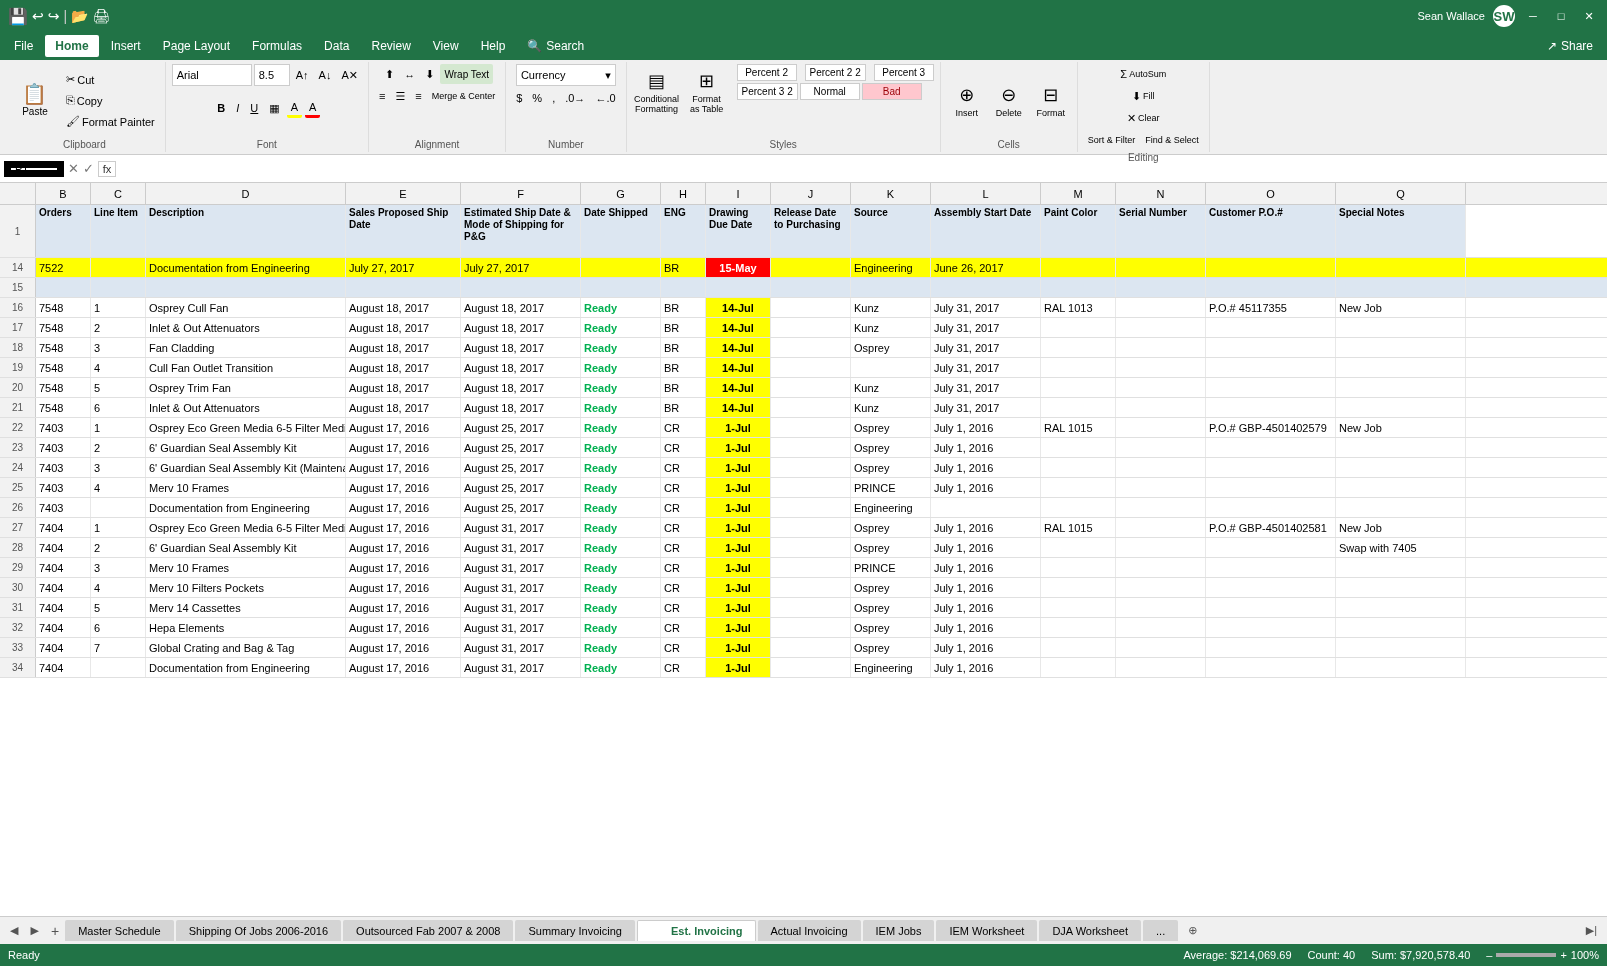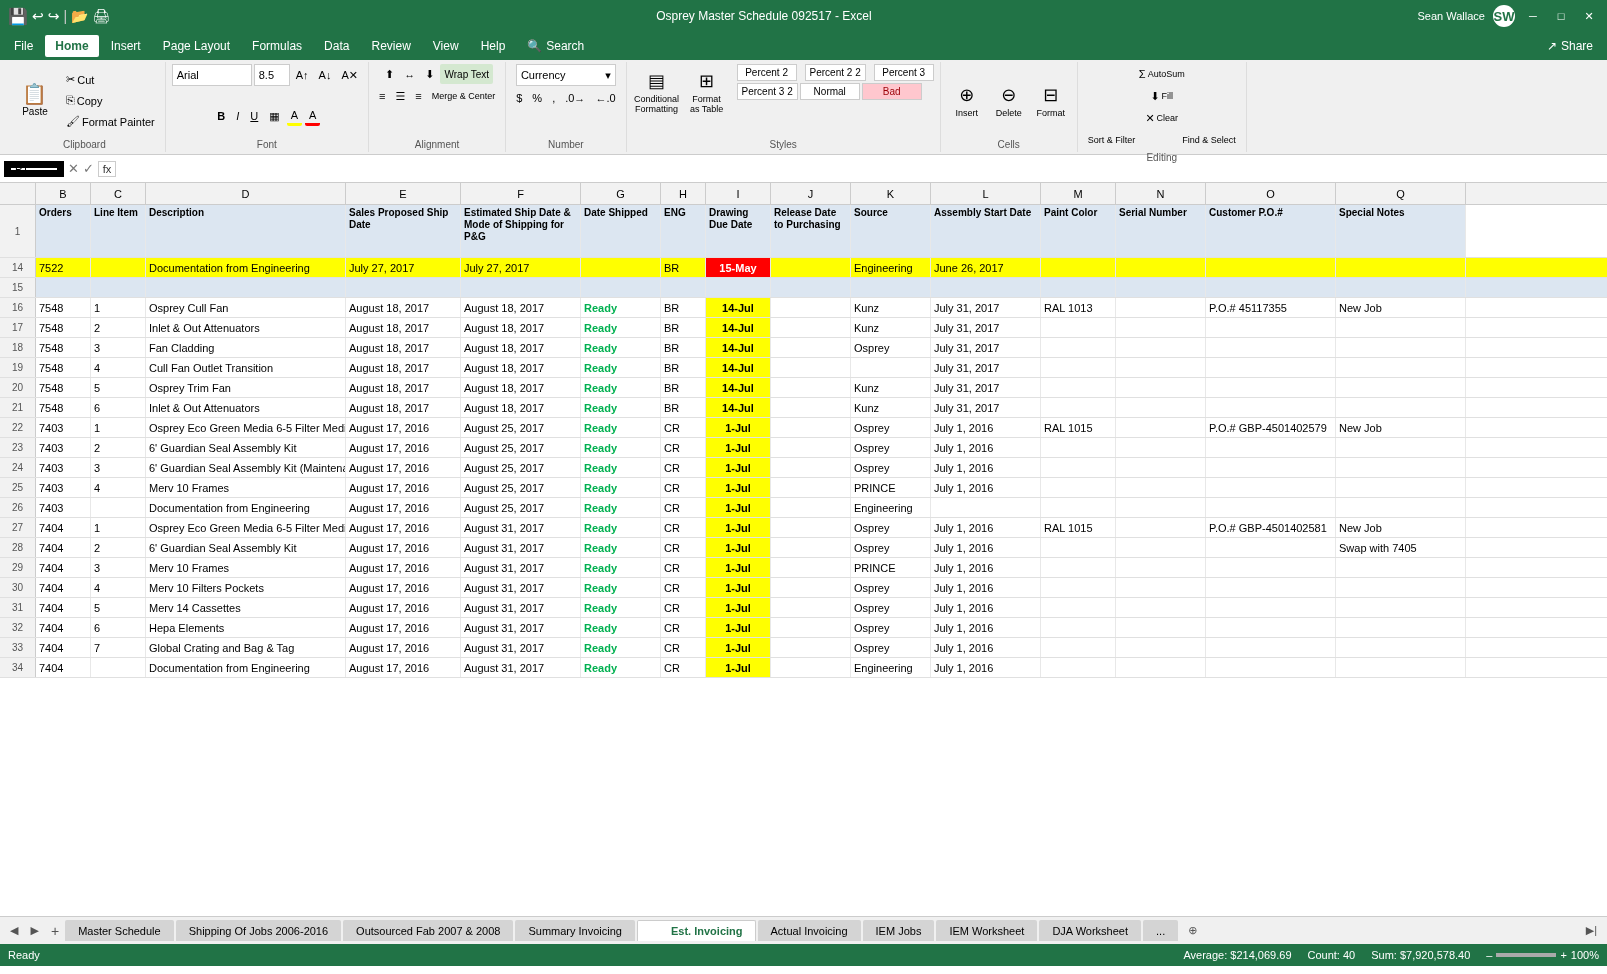--- a/index.html
+++ b/index.html
@@ -304,21 +304,20 @@
 
 <div id="title-bar">
   <div class="title-left">
     <span style="font-size:16px;">💾</span>
     <span style="font-size:14px;">↩</span>
     <span style="font-size:14px;">↪</span>
     <span style="font-size:14px; color:#ccc">|</span>
     <span style="font-size:14px;">📂</span>
     <span style="font-size:14px;">🖨</span>
   </div>
-  <div class="title-center">Osprey Master Schedule 092517 - Excel</div>
   <div class="title-right">
     <span>Sean Wallace</span>
     <span style="background:#fff;color:#217346;width:22px;height:22px;border-radius:50%;display:flex;align-items:center;justify-content:center;font-size:13px;font-weight:bold;">SW</span>
     <span class="win-btn">─</span>
     <span class="win-btn">□</span>
     <span class="win-btn">✕</span>
   </div>
 </div>
 
 <div id="menu-bar">
@@ -356,21 +355,21 @@
         <div class="rb-btn-small">
             <span>🖌</span>
             <span>Format Painter</span>
           </div>
       </div>
     </div>
     <div class="ribbon-group-label">Clipboard</div>
   </div>
 
   <div class="ribbon-group">
-    <div class="ribbon-group-content" style="flex-direction:column;gap:20px;">
+    <div class="ribbon-group-content" style="flex-direction:column;gap:12px;">
       <div style="display:flex;align-items:center;gap:2px;">
         <div class="font-box">Arial</div>
         <div class="font-size-box">8.5</div>
         <div class="rb-btn-small">A↑</div>
         <div class="rb-btn-small">A↓</div>
         <div class="rb-btn-small">A✕</div>
       </div>
       <div style="display:flex;align-items:center;gap:3px;">
         <div class="rb-btn-small" style="font-weight:bold;">B</div>
         <div class="rb-btn-small" style="font-style:italic;">I</div>
@@ -472,21 +471,21 @@
         <div class="rb-btn-small">Σ <span style="font-size:9px;">AutoSum</span></div>
       </div>
       <div style="display:flex;gap:2px;">
         <div class="rb-btn-small">⬇ <span style="font-size:9px;">Fill</span></div>
       </div>
       <div style="display:flex;gap:2px;">
         <div class="rb-btn-small">✕ <span style="font-size:9px;">Clear</span></div>
       </div>
       <div style="display:flex;gap:2px;flex-wrap:wrap;">
         <div class="rb-btn-small" style="font-size:9px;">Sort &amp; Filter</div>
-        <div class="rb-btn-small" style="font-size:9px;margin-left:37px;">Find &amp; Select</div>
+        <div class="rb-btn-small" style="font-size:9px;">Find &amp; Select</div>
       </div>
     </div>
     <div class="ribbon-group-label">Editing</div>
   </div>
 </div>
 
 <div id="formula-bar">
   <div id="cell-ref">P1</div>
   <span style="font-size:13px;cursor:pointer;color:#777;">✕</span>
   <span style="font-size:13px;cursor:pointer;color:#777;">✓</span>

